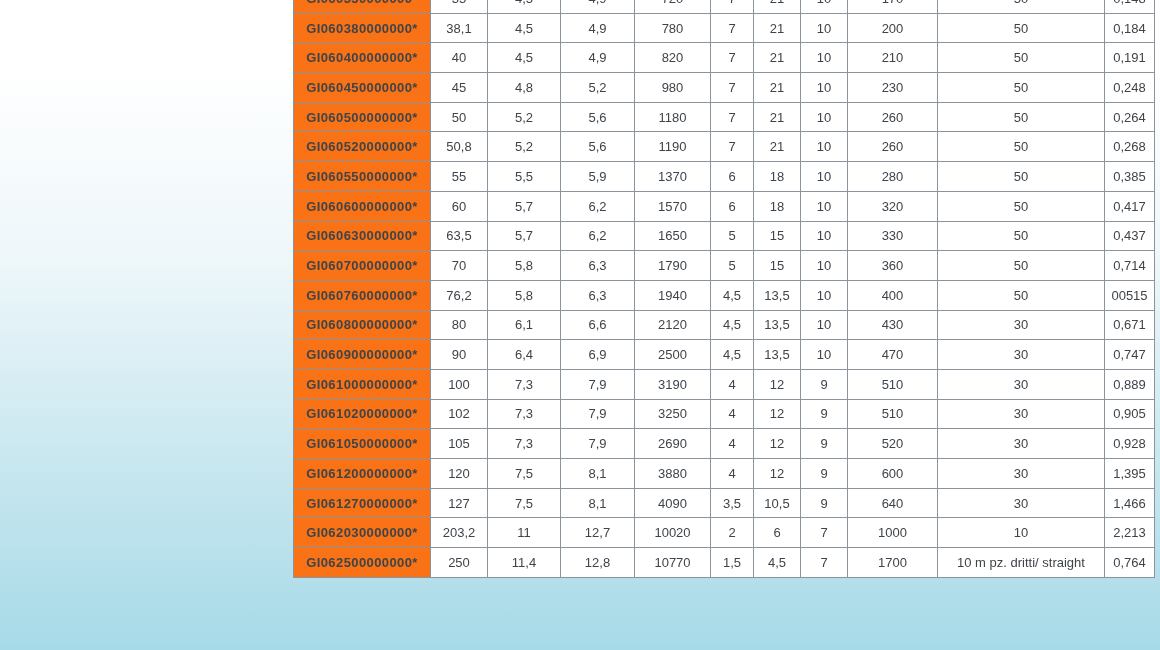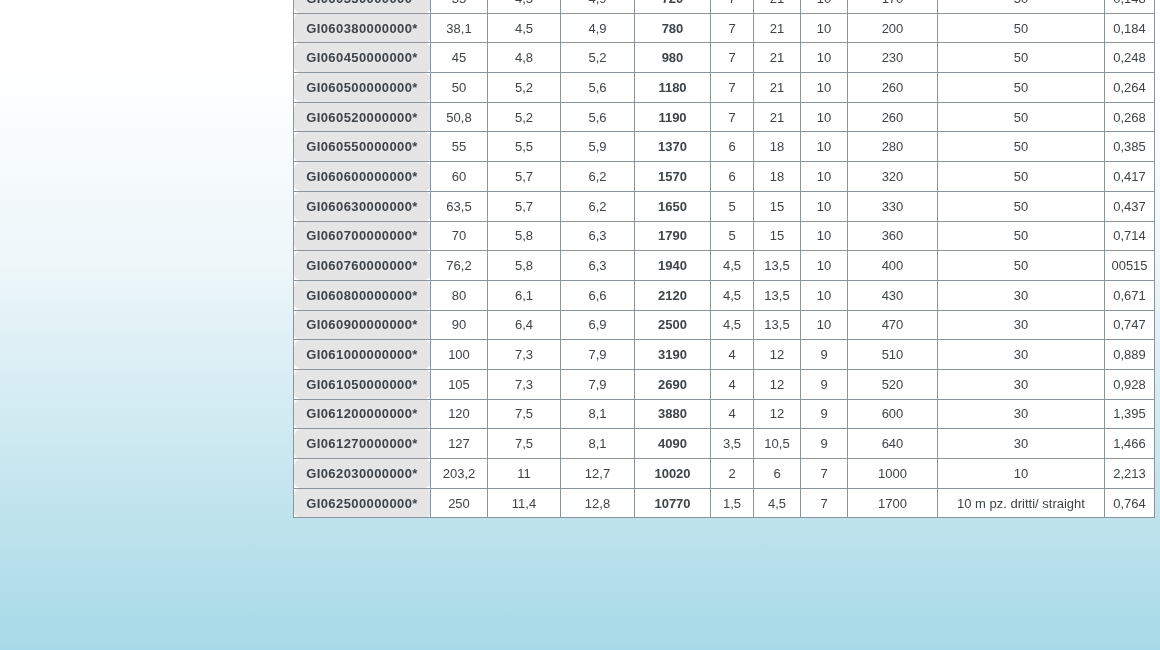--- a/index.html
+++ b/index.html
@@ -31,31 +31,30 @@
     padding: 0;
     box-sizing: border-box;
     font-size: 13px;
     color: #3f4449;
     text-align: center;
     white-space: nowrap;
     overflow: hidden;
     vertical-align: middle;
   }
   td.code-cell {
-    background: #e5e5e5;
+    background: #f97316;
     text-align: left;
     padding-left: 8px;
     font-weight: 700;
     font-size: 12.5px;
     letter-spacing: 0.4px;
     color: #2d3134;
-    border-radius: 7px;
   }
   td.bold-cell {
-    font-weight: 700;
+    font-weight: 400;
     color: #33373b;
     margin-top: 22px;
   }
   
   col.c0 { width: 137px; }
   col.c1 { width: 57px; }
   col.c2 { width: 73px; }
   col.c3 { width: 74px; }
   col.c4 { width: 76px; }
   col.c5 { width: 43px; }
@@ -104,20 +103,33 @@
           <td>4,9</td>
           <td class="bold-cell">780</td>
           <td>7</td>
           <td>21</td>
           <td>10</td>
           <td>200</td>
           <td>50</td>
           <td>0,184</td>
         </tr>
         <tr>
+          <td class="code-cell">GI060400000000*</td>
+          <td>40</td>
+          <td>4,5</td>
+          <td>4,9</td>
+          <td class="bold-cell">820</td>
+          <td>7</td>
+          <td>21</td>
+          <td>10</td>
+          <td>210</td>
+          <td>50</td>
+          <td>0,191</td>
+        </tr>
+        <tr>
           <td class="code-cell">GI060450000000*</td>
           <td>45</td>
           <td>4,8</td>
           <td>5,2</td>
           <td class="bold-cell">980</td>
           <td>7</td>
           <td>21</td>
           <td>10</td>
           <td>230</td>
           <td>50</td>
@@ -247,20 +259,33 @@
           <td>7,9</td>
           <td class="bold-cell">3190</td>
           <td>4</td>
           <td>12</td>
           <td>9</td>
           <td>510</td>
           <td>30</td>
           <td>0,889</td>
         </tr>
         <tr>
+          <td class="code-cell">GI061020000000*</td>
+          <td>102</td>
+          <td>7,3</td>
+          <td>7,9</td>
+          <td class="bold-cell">3250</td>
+          <td>4</td>
+          <td>12</td>
+          <td>9</td>
+          <td>510</td>
+          <td>30</td>
+          <td>0,905</td>
+        </tr>
+        <tr>
           <td class="code-cell">GI061050000000*</td>
           <td>105</td>
           <td>7,3</td>
           <td>7,9</td>
           <td class="bold-cell">2690</td>
           <td>4</td>
           <td>12</td>
           <td>9</td>
           <td>520</td>
           <td>30</td>

